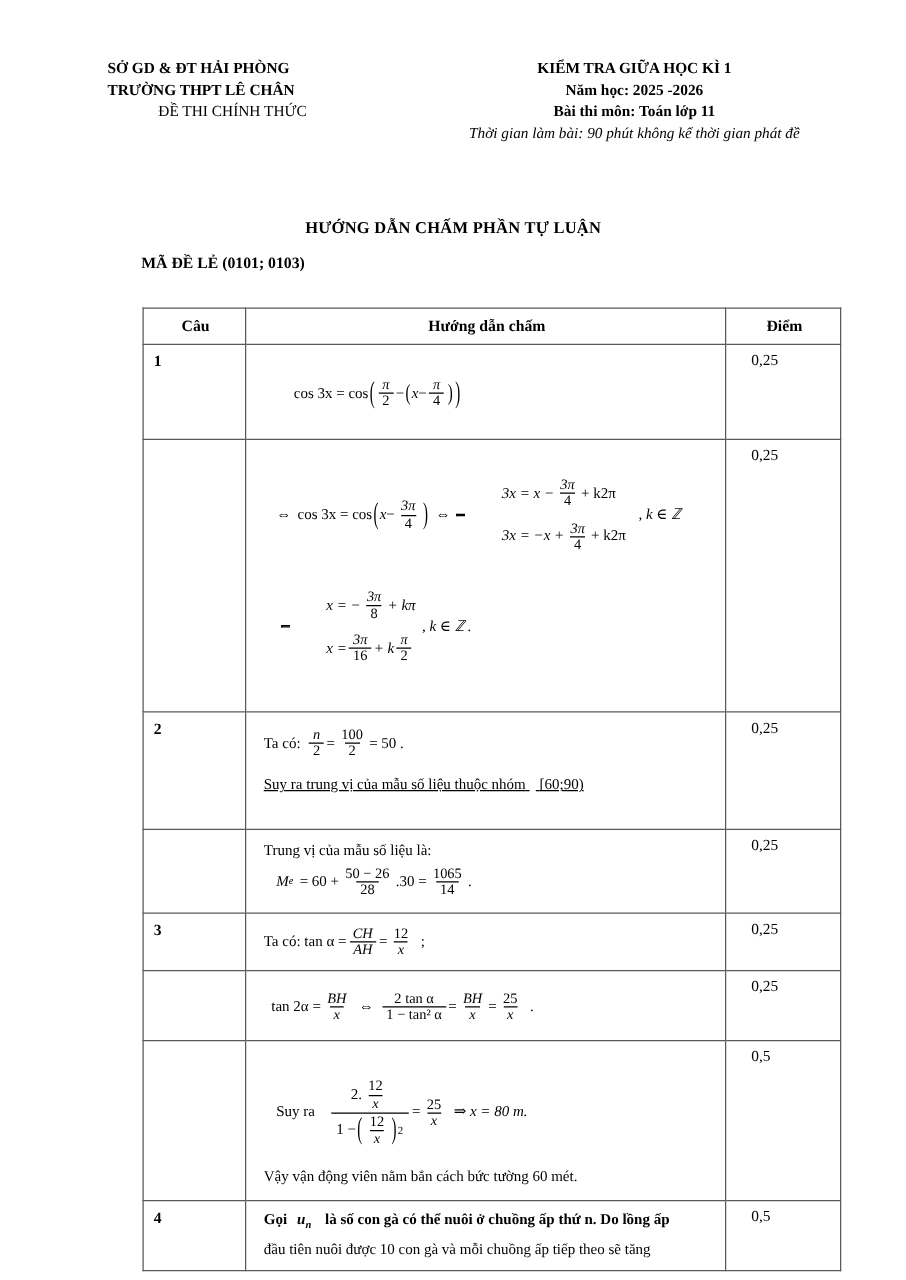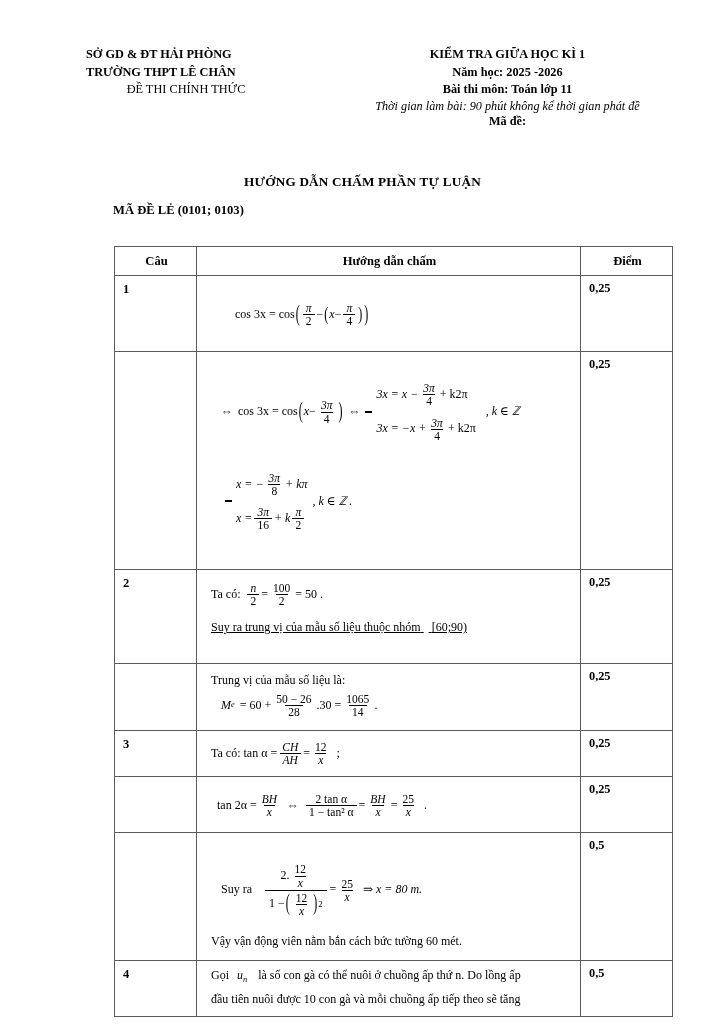--- a/index.html
+++ b/index.html
@@ -115,24 +115,24 @@
     padding-bottom: 5px;
     vertical-align: middle;
   }
   td.cell-cau {
     font-weight: bold;
     font-size: 12.5px;
     text-align: left;
     padding-left: 8px;
   }
   td.cell-diem {
-    font-weight: bold;
+    font-weight: normal;
     font-size: 12.3px;
     text-align: left;
-    padding-left: 8px;
+    padding-left: 20px;
   }
   td.cell-body {
     padding-left: 14px;
     padding-right: 8px;
   }
 
   
   .m { font-family: "Liberation Serif", "DejaVu Serif", serif; }
   .mi { font-style: italic; }
   .mvar { font-style: italic; }
@@ -167,20 +167,21 @@
     display: inline-block;
     transform: scaleY(1.55);
     transform-origin: center;
     margin: 0 1px;
   }
   .bracket-cases {
     display: inline-flex;
     flex-direction: row;
     align-items: center;
     vertical-align: middle;
+    gap: 25px;
   }
   .bracket-cases .bar {
     border-left: 1.1px solid #000;
     border-top: 1.1px solid #000;
     border-bottom: 1.1px solid #000;
     width: 6px;
     margin-right: 4px;
   }
   .cases-lines {
     display: inline-flex;
@@ -213,21 +214,20 @@
     <div class="hdr-left">
       <div class="hdr-line">SỞ GD &amp; ĐT HẢI PHÒNG</div>
       <div class="hdr-line"><span class="underline">TRƯỜNG THPT LÊ CHÂN</span></div>
       <div class="hdr-line plain center-sub">ĐỀ THI CHÍNH THỨC</div>
     </div>
     <div class="hdr-right">
       <div class="hdr-line">KIỂM TRA GIỮA HỌC KÌ 1</div>
       <div class="hdr-line">Năm học: 2025 -2026</div>
       <div class="hdr-line">Bài thi môn: Toán lớp 11</div>
       <div class="italic">Thời gian làm bài: 90 phút không kể thời gian phát đề</div>
-      <div class="ma-de">Mã đề:</div>
     </div>
   </div>
 
   <div class="title-main">HƯỚNG DẪN CHẤM PHẦN TỰ LUẬN</div>
   <div class="title-sub">MÃ ĐỀ LẺ (0101; 0103)</div>
 
   <table class="grade-table">
     <colgroup>
       <col class="col-cau">
         <col class="col-huong">
@@ -499,21 +499,21 @@
             </span>
           </div>
           <div class="txtline m" style="margin-top:16px;margin-bottom:6px;">Vậy vận động viên nằm bắn cách bức tường 60 mét.</div>
         </td>
         <td class="cell-diem">0,5</td>
       </tr>
 
       <tr>
         <td class="cell-cau">4</td>
         <td class="cell-body">
-          <div class="txtline m" style="margin-top:2px;">
+          <div class="txtline m" style="margin-top:2px;font-weight:bold;">
             <span>Gọi</span>
             <span class="spacer-xs"></span><span class="mvar">u</span><span class="mvar" style="font-size:0.7em;vertical-align:sub;">n</span>
             <span class="spacer-xs"></span>
             <span>là số con gà có thể nuôi ở chuồng ấp thứ n. Do lồng ấp</span>
           </div>
           <div class="txtline m">đầu tiên nuôi được 10 con gà và mỗi chuồng ấp tiếp theo sẽ tăng</div>
         </td>
         <td class="cell-diem">0,5</td>
       </tr>
 

